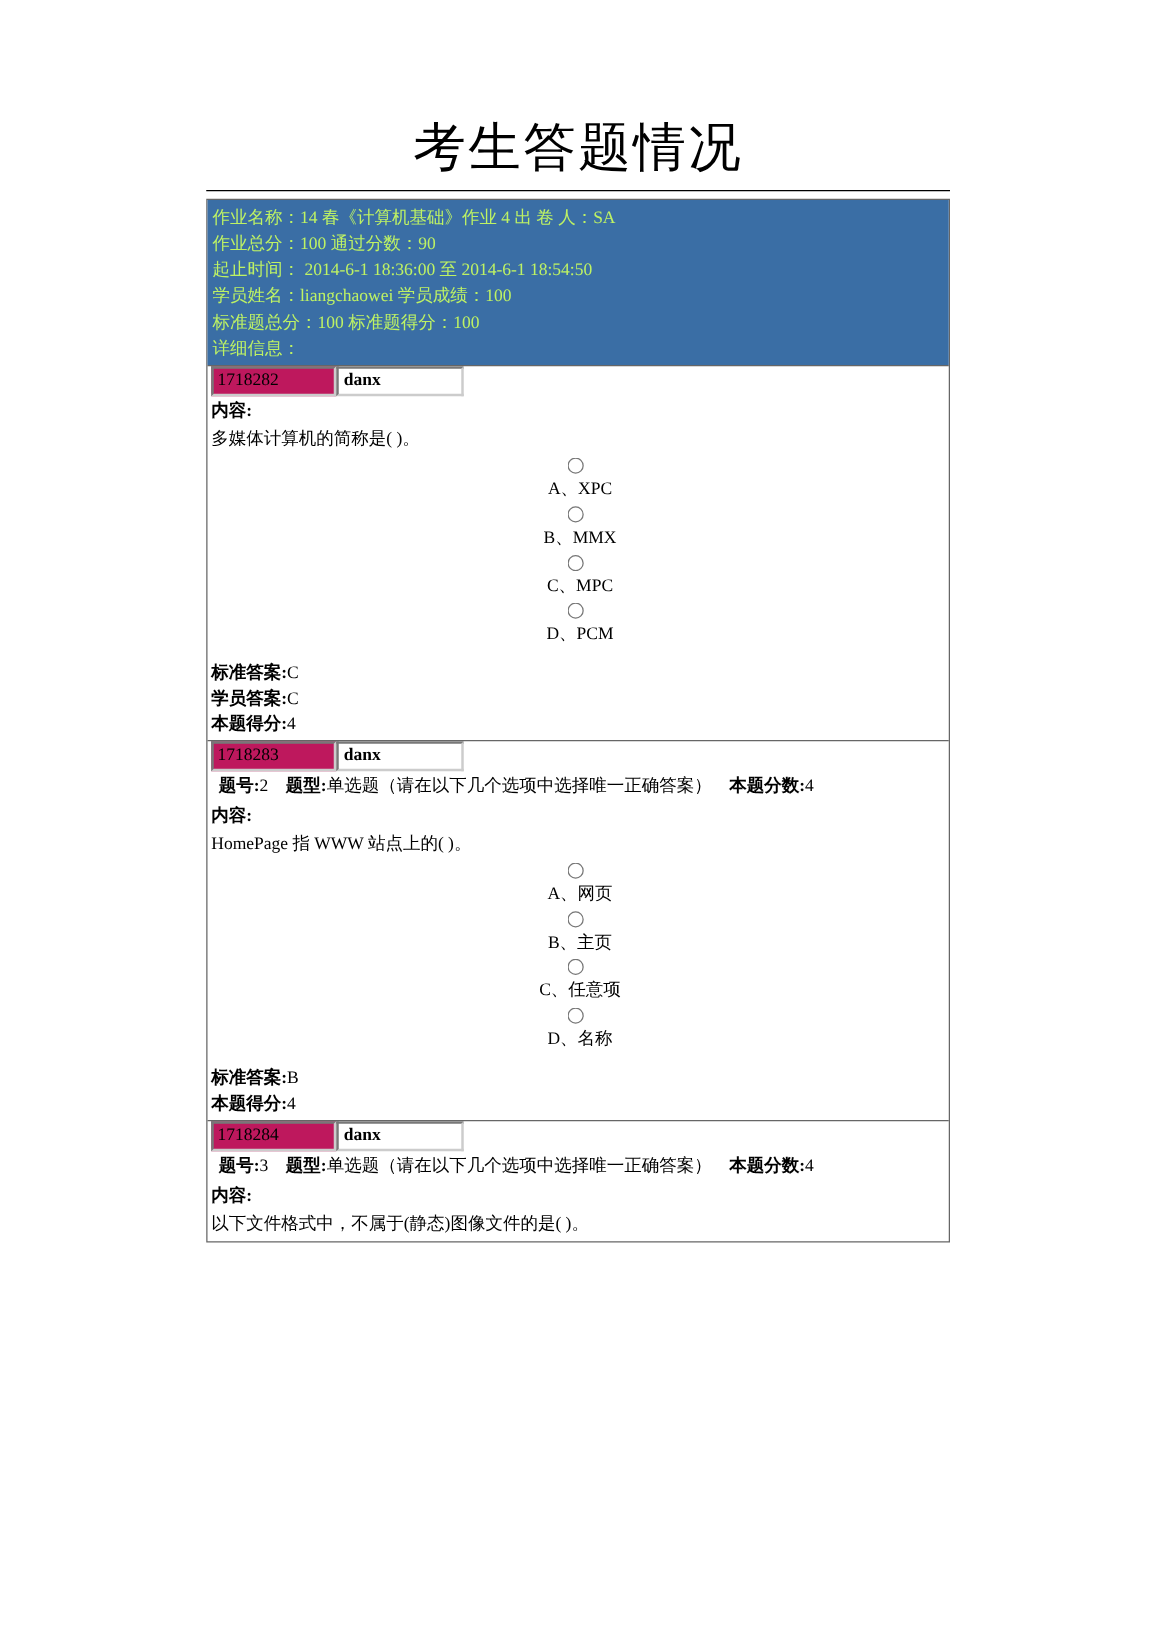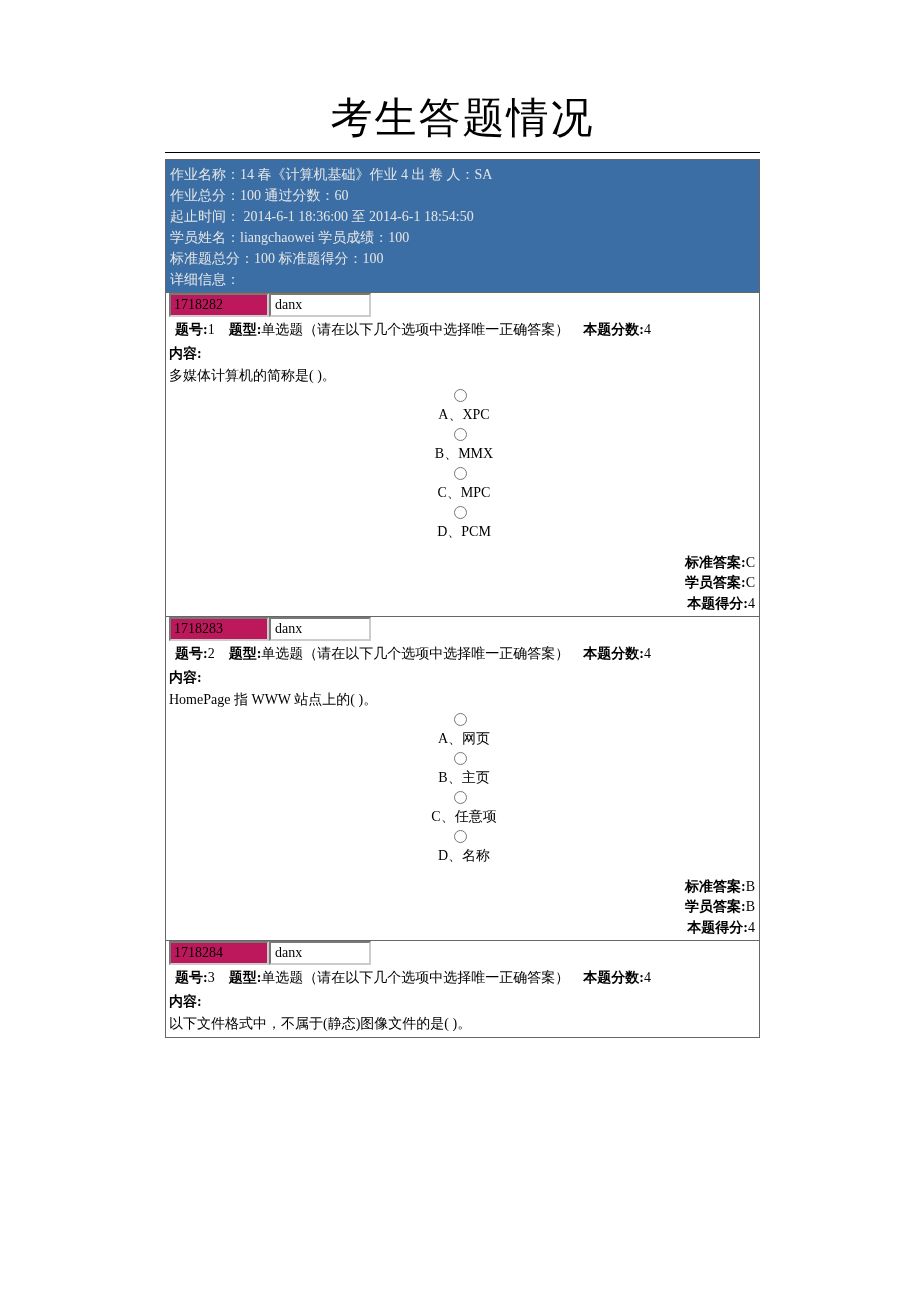--- a/index.html
+++ b/index.html
@@ -24,21 +24,21 @@
     border-top: 1px solid #000;
     margin: 0 0 6px 0;
   }
   .outer-table {
     border: 1px solid #666;
     width: 100%;
     box-sizing: border-box;
   }
   .info-header {
     background: #3a6ea5;
-    color: #e5e5e5;
+    color: #bef264;
     font-size: 14px;
     line-height: 1.5;
     padding: 4px 4px 2px 4px;
   }
   .question-block {
     border-top: 1px solid #666;
     padding: 0;
     font-size: 14px;
   }
   .id-cell {
@@ -55,20 +55,21 @@
   .type-cell {
     border: 2px inset #ccc;
     background: #fff;
     width: 90px;
     padding: 1px 4px;
     font-size: 14px;
     margin: 0;
     height: 18px;
     display: inline-flex;
     align-items: center;
+    font-weight: bold;
   }
   .qmeta {
     padding: 0 4px 2px 3px;
     line-height: 1.55;
   }
   .qmeta-line1 {
     display: flex;
     flex-wrap: wrap;
     align-items: flex-start;
   }
@@ -90,37 +91,36 @@
     align-items: center;
     line-height: 1.85;
     flex-direction: column;
   }
   .opt-radio {
     margin: 0 10px 0 2px;
   }
   .answers {
     padding: 2px 4px 2px 3px;
     line-height: 1.45;
-    text-align: right;
   }
 </style>
 </head>
 <body>
 
 <div class="page">
   <div class="title">考生答题情况</div>
   <hr class="hr">
 
   <div class="outer-table">
     <div class="info-header">
       <div>
         <span>作业名称：</span><span>14 春《计算机基础》作业 4</span><span>  出 卷 人：</span><span>SA</span>
       </div>
       <div>
-        <span>作业总分：</span><span>100</span><span>  通过分数：</span><span>60</span>
+        <span>作业总分：</span><span>100</span><span>  通过分数：</span><span>90</span>
       </div>
       <div>
         <span>起止时间：</span><span> 2014-6-1 18:36:00 至 2014-6-1 18:54:50</span>
       </div>
       <div>
         <span>学员姓名：</span><span>liangchaowei</span><span>  学员成绩：</span><span>100</span>
       </div>
       <div>
         <span>标准题总分：</span><span>100</span><span>  标准题得分：</span><span>100</span>
       </div>
@@ -128,21 +128,20 @@
     </div>
 
     <div id="questions-container">
         <div class="question-block">
           <div class="qmeta">
             <div class="qmeta-line1">
               <span class="boxes">
                 <span class="id-cell"> 1718282</span>
                 <span class="type-cell"> danx</span>
               </span>
-              <span class="after-boxes"><span class="qlabel">题号:</span>1&nbsp;&nbsp;&nbsp;&nbsp;<span class="qlabel">题型:</span>单选题（请在以下几个选项中选择唯一正确答案）&nbsp;&nbsp;&nbsp;&nbsp;<span class="qlabel">本题分数:</span>4</span>
             </div>
           </div>
           <div class="qcontent"><span class="qlabel">内容:</span><br>多媒体计算机的简称是( )。</div>
           <div class="opt-table">
             <div class="opt-row">
               <input type="radio" class="opt-radio" name="q0" style="">
               <span>A、XPC</span>
             </div>
             <div class="opt-row">
               <input type="radio" class="opt-radio" name="q0" style="">
@@ -187,21 +186,20 @@
               <input type="radio" class="opt-radio" name="q1" style="">
               <span>C、任意项</span>
             </div>
             <div class="opt-row">
               <input type="radio" class="opt-radio" name="q1" style="">
               <span>D、名称</span>
             </div>
           </div>
           <div class="answers">
             <div><span class="qlabel">标准答案:</span>B</div>
-            <div><span class="qlabel">学员答案:</span>B</div>
             <div><span class="qlabel">本题得分:</span>4</div>
           </div>
         </div>
         <div class="question-block">
           <div class="qmeta">
             <div class="qmeta-line1">
               <span class="boxes">
                 <span class="id-cell"> 1718284</span>
                 <span class="type-cell"> danx</span>
               </span>

